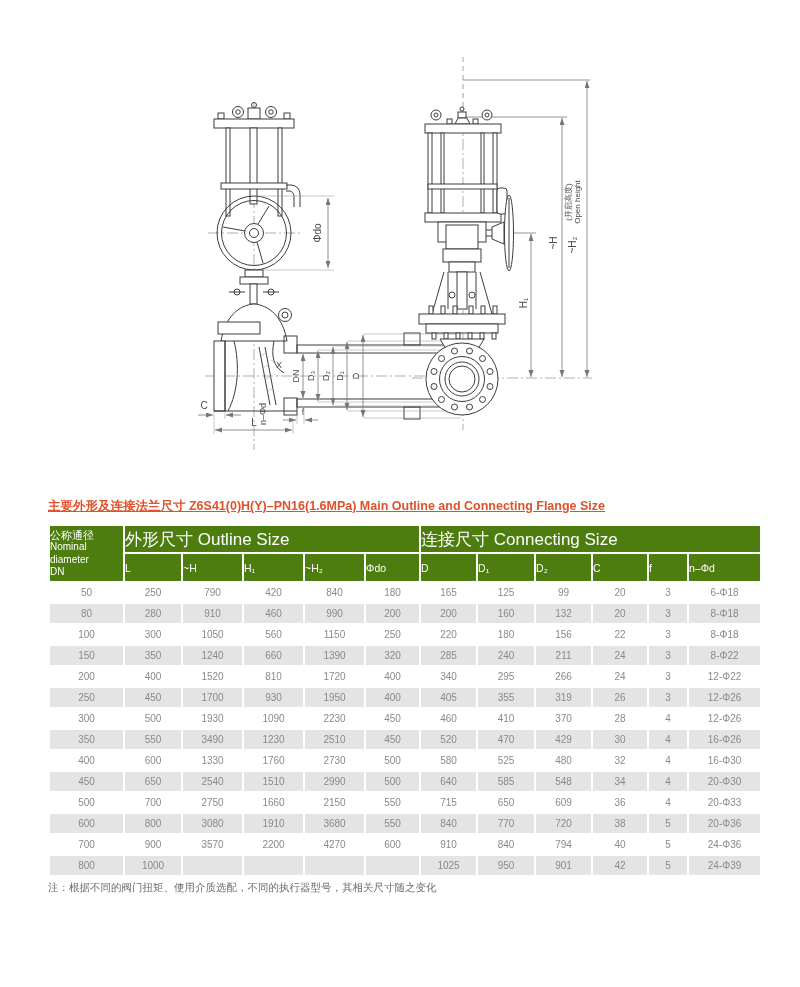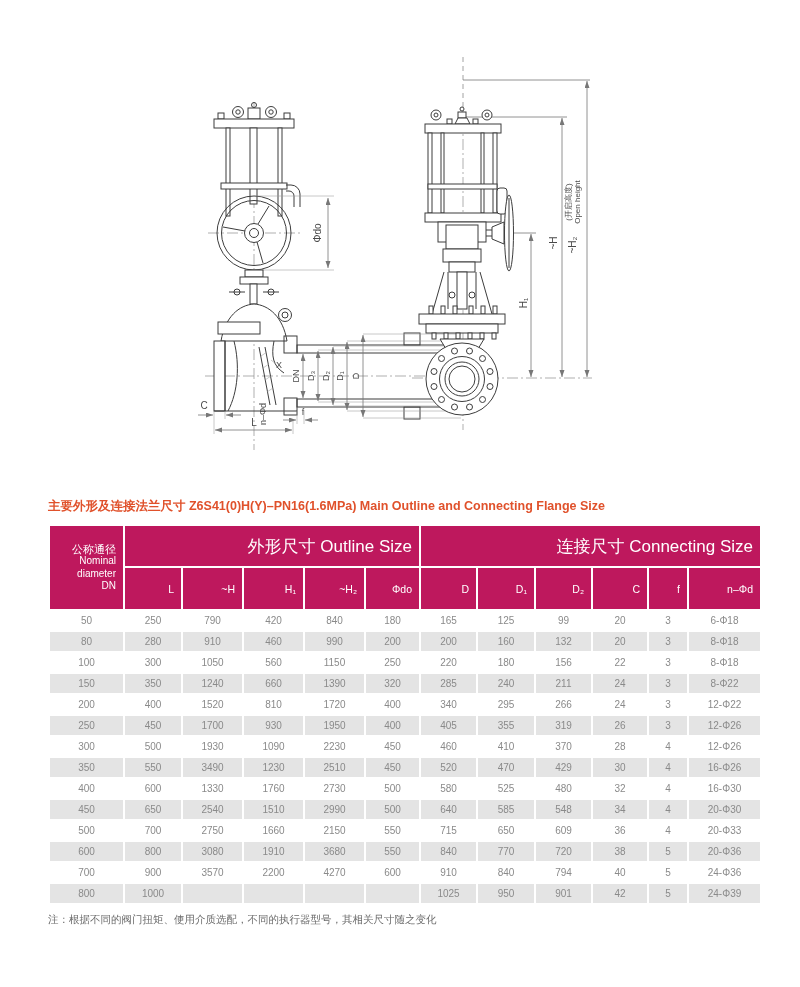--- a/index.html
+++ b/index.html
@@ -10,32 +10,32 @@
   .ln{stroke:#3d3d3d;fill:none;stroke-width:1;}
   .lnw{stroke:#3d3d3d;fill:#ffffff;stroke-width:1;}
   .dim{stroke:#777;fill:none;stroke-width:0.8;}
   .thin{stroke:#9a9a9a;fill:none;stroke-width:0.55;}
   .cl{stroke:#8c8c8c;stroke-width:0.7;stroke-dasharray:11 3 2 3;fill:none;}
   .dash{stroke:#8c8c8c;stroke-width:0.8;stroke-dasharray:5 4;fill:none;}
   text.lbl{fill:#4a4a4a;font-size:10px;font-family:"Liberation Sans",sans-serif;stroke:none;}
   text.lbl9{font-size:9px;}
   text.lbl8{font-size:8px;}
 
-  .title{position:absolute;left:48px;top:498px;width:712px;font-size:12.5px;font-weight:bold;color:#e0512b;white-space:nowrap;}
+  .title{position:absolute;left:48px;top:498px;width:712px;font-size:12.5px;font-weight:bold;color:#e0512b;white-space:nowrap;text-decoration:underline;}
 
   table.tbl{position:absolute;left:48px;top:524px;width:713px;border-collapse:separate;border-spacing:2px;table-layout:fixed;}
-  table.tbl th{background:#be185d;color:#ffffff;font-weight:normal;padding:7px;vertical-align:middle;text-align:right;}
+  table.tbl th{background:#4d7c0f;color:#ffffff;font-weight:normal;padding:0;vertical-align:middle;text-align:left;}
   th.group-th{font-size:17px;height:26px;}
   th.sub-th{font-size:10.5px;height:27px;}
   th.corner-th{font-size:10px;line-height:12.5px;}
   th.corner-th .cn{font-size:11px;}
   table.tbl td{font-size:10px;color:#8a8a8a;text-align:center;height:19px;padding:0;background:#ffffff;}
   table.tbl tbody tr:nth-child(even) td{background:#e4e4e4;}
 
-  .notes{position:absolute;left:48px;top:881px;width:712px;margin-top:32px;}
+  .notes{position:absolute;left:48px;top:881px;width:712px;}
   .note-cn{font-size:10.5px;color:#6b6b6b;margin:0 0 3px 0;}
   .note-en{font-size:10.5px;color:#8e8e8e;margin:0;}
 </style>
 </head>
 <body>
 
 <div class="page">
 
   <svg class="drawings" width="800" height="497" viewBox="0 0 800 497">
     <defs>

